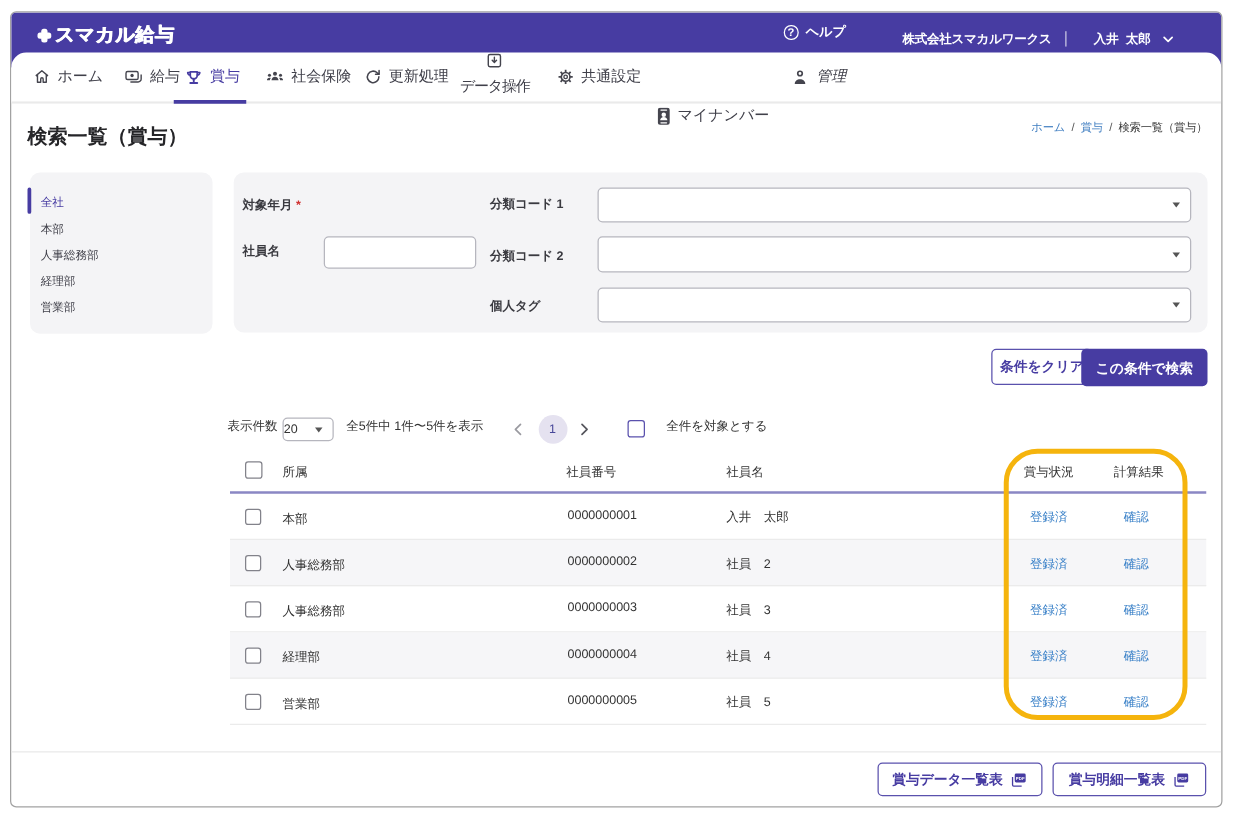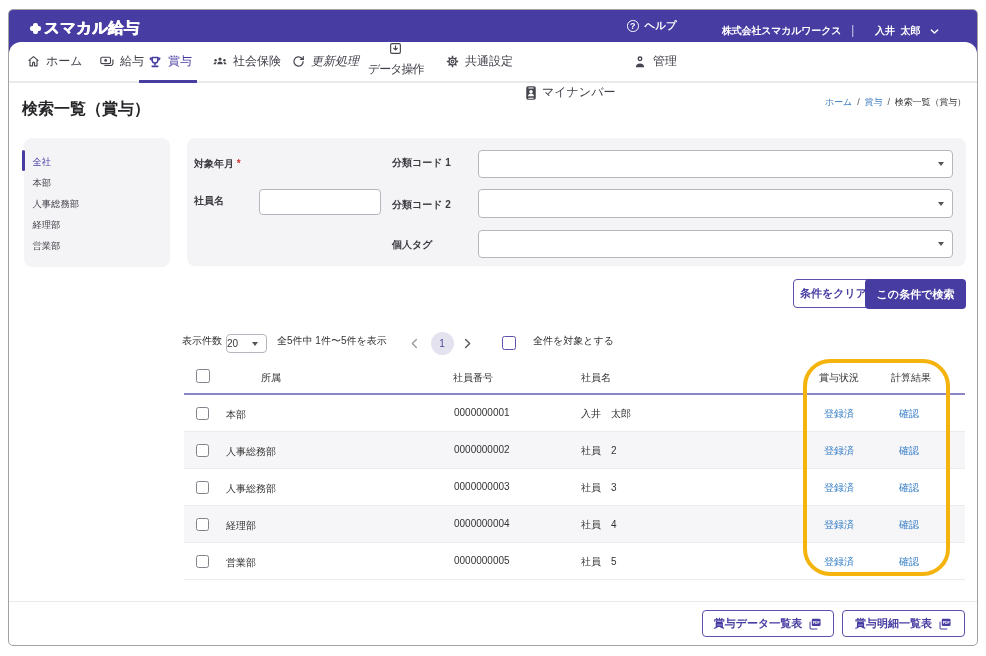--- a/index.html
+++ b/index.html
@@ -121,21 +121,21 @@
     <svg width="14" height="13" viewBox="0 0 26 24" fill="#45454e" stroke="none">
         <circle cx="13" cy="7.5" r="3"></circle>
         <path d="M7.8 17c0-2.9 2.3-5.2 5.2-5.2s5.2 2.3 5.2 5.2z"></path>
         <circle cx="4.8" cy="9.5" r="2.3"></circle>
         <path d="M1 17c0-2.1 1.7-3.8 3.8-3.8.7 0 1.4.2 2 .6-1 1.1-1.3 2-1.4 3.2z"></path>
         <circle cx="21.2" cy="9.5" r="2.3"></circle>
         <path d="M25 17c0-2.1-1.7-3.8-3.8-3.8-.7 0-1.4.2-2 .6 1 1.1 1.3 2 1.4 3.2z"></path>
       </svg>
     <span>社会保険</span>
     </div>
-  <div class="navitem" style="left:283px;font-style:italic;">
+  <div class="navitem" style="left:283px;">
     <svg width="13" height="13" viewBox="0 0 24 24" fill="none" stroke="#45454e" stroke-width="2.3" stroke-linecap="round" stroke-linejoin="round">
         <path d="M20.5 12a8.5 8.5 0 11-2.5-6L20.5 8"></path>
         <path d="M20.8 2.8v5.2h-5.2"></path>
       </svg>
     <span>更新処理</span>
     </div>
   <div class="navitem" style="left:359px;flex-direction:column;">
     <svg width="13" height="13" viewBox="0 0 24 24" fill="none" stroke="#45454e" stroke-width="2.1" stroke-linecap="round" stroke-linejoin="round">
         <rect x="3" y="3" width="18" height="18" rx="2.5"></rect>
         <path d="M12 7v7.5M8.8 11.5l3.2 3.2 3.2-3.2"></path>
@@ -153,21 +153,21 @@
   <div class="navitem" style="left:517px;margin-top:31px;">
     <svg width="10" height="14" viewBox="0 0 20 28">
         <rect x="0.5" y="0.5" width="19" height="27" rx="3.5" fill="#45454e"></rect>
         <circle cx="10" cy="11.5" r="3.6" fill="#fff"></circle>
         <path d="M4.2 20.5c0-3.2 2.6-5.3 5.8-5.3s5.8 2.1 5.8 5.3z" fill="#fff"></path>
         <rect x="4.5" y="3" width="11" height="2" rx="1" fill="#fff"></rect>
         <rect x="4.5" y="23.5" width="11" height="2" rx="1" fill="#fff"></rect>
       </svg>
     <span>マイナンバー</span>
     </div>
-  <div class="navitem" style="left:624px;">
+  <div class="navitem" style="left:624px;font-style:italic;">
     <svg width="14" height="14" viewBox="0 0 24 24" fill="none" stroke="#45454e" stroke-width="2.3">
         <circle cx="12" cy="6.5" r="3.1"></circle>
         <path d="M4.8 20.8c0-3.8 3.1-6.3 7.2-6.3s7.2 2.5 7.2 6.3z" fill="#45454e" stroke="none"></path>
       </svg>
     <span>管理</span>
     </div>
   <div class="navunderline"></div>
 
   <div class="title">検索一覧（賞与）</div>
   <div class="crumbs"><a>ホーム</a><span class="sep">/</span><a>賞与</a><span class="sep">/</span><b>検索一覧（賞与）</b></div>
@@ -208,21 +208,21 @@
     </svg>
   <div class="pgcirc">1</div>
   <svg class="abs" style="left:452px; top:326.5px;" width="13" height="13" viewBox="0 0 24 24" fill="none" stroke="#55555c" stroke-width="2.5" stroke-linecap="round" stroke-linejoin="round">
       <path d="M8.5 4.5L16 12l-7.5 7.5"></path>
     </svg>
   <div class="chk purple" style="left:493px; top:326px;"></div>
   <div class="ctl" style="left:524px; top:324px;">全件を対象とする</div>
 
   <div class="thead"></div>
   <div class="chk" style="left:187px; top:359px; width:14px; height:14px;"></div>
-  <div class="th" style="left:217px; top:361px;margin-left:35px;">所属</div>
+  <div class="th" style="left:217px; top:361px;">所属</div>
   <div class="th" style="left:444px; top:361px;">社員番号</div>
   <div class="th" style="left:572px; top:361px;">社員名</div>
   <div class="th" style="left:810px; top:361px;">賞与状況</div>
   <div class="th" style="left:882px; top:361px;">計算結果</div>
 
   <div class="row" style="top:385px;"></div>
   <div class="row alt" style="top:422px;"></div>
   <div class="row" style="top:459px;"></div>
   <div class="row alt" style="top:496px;"></div>
   <div class="row" style="top:533px;"></div>

